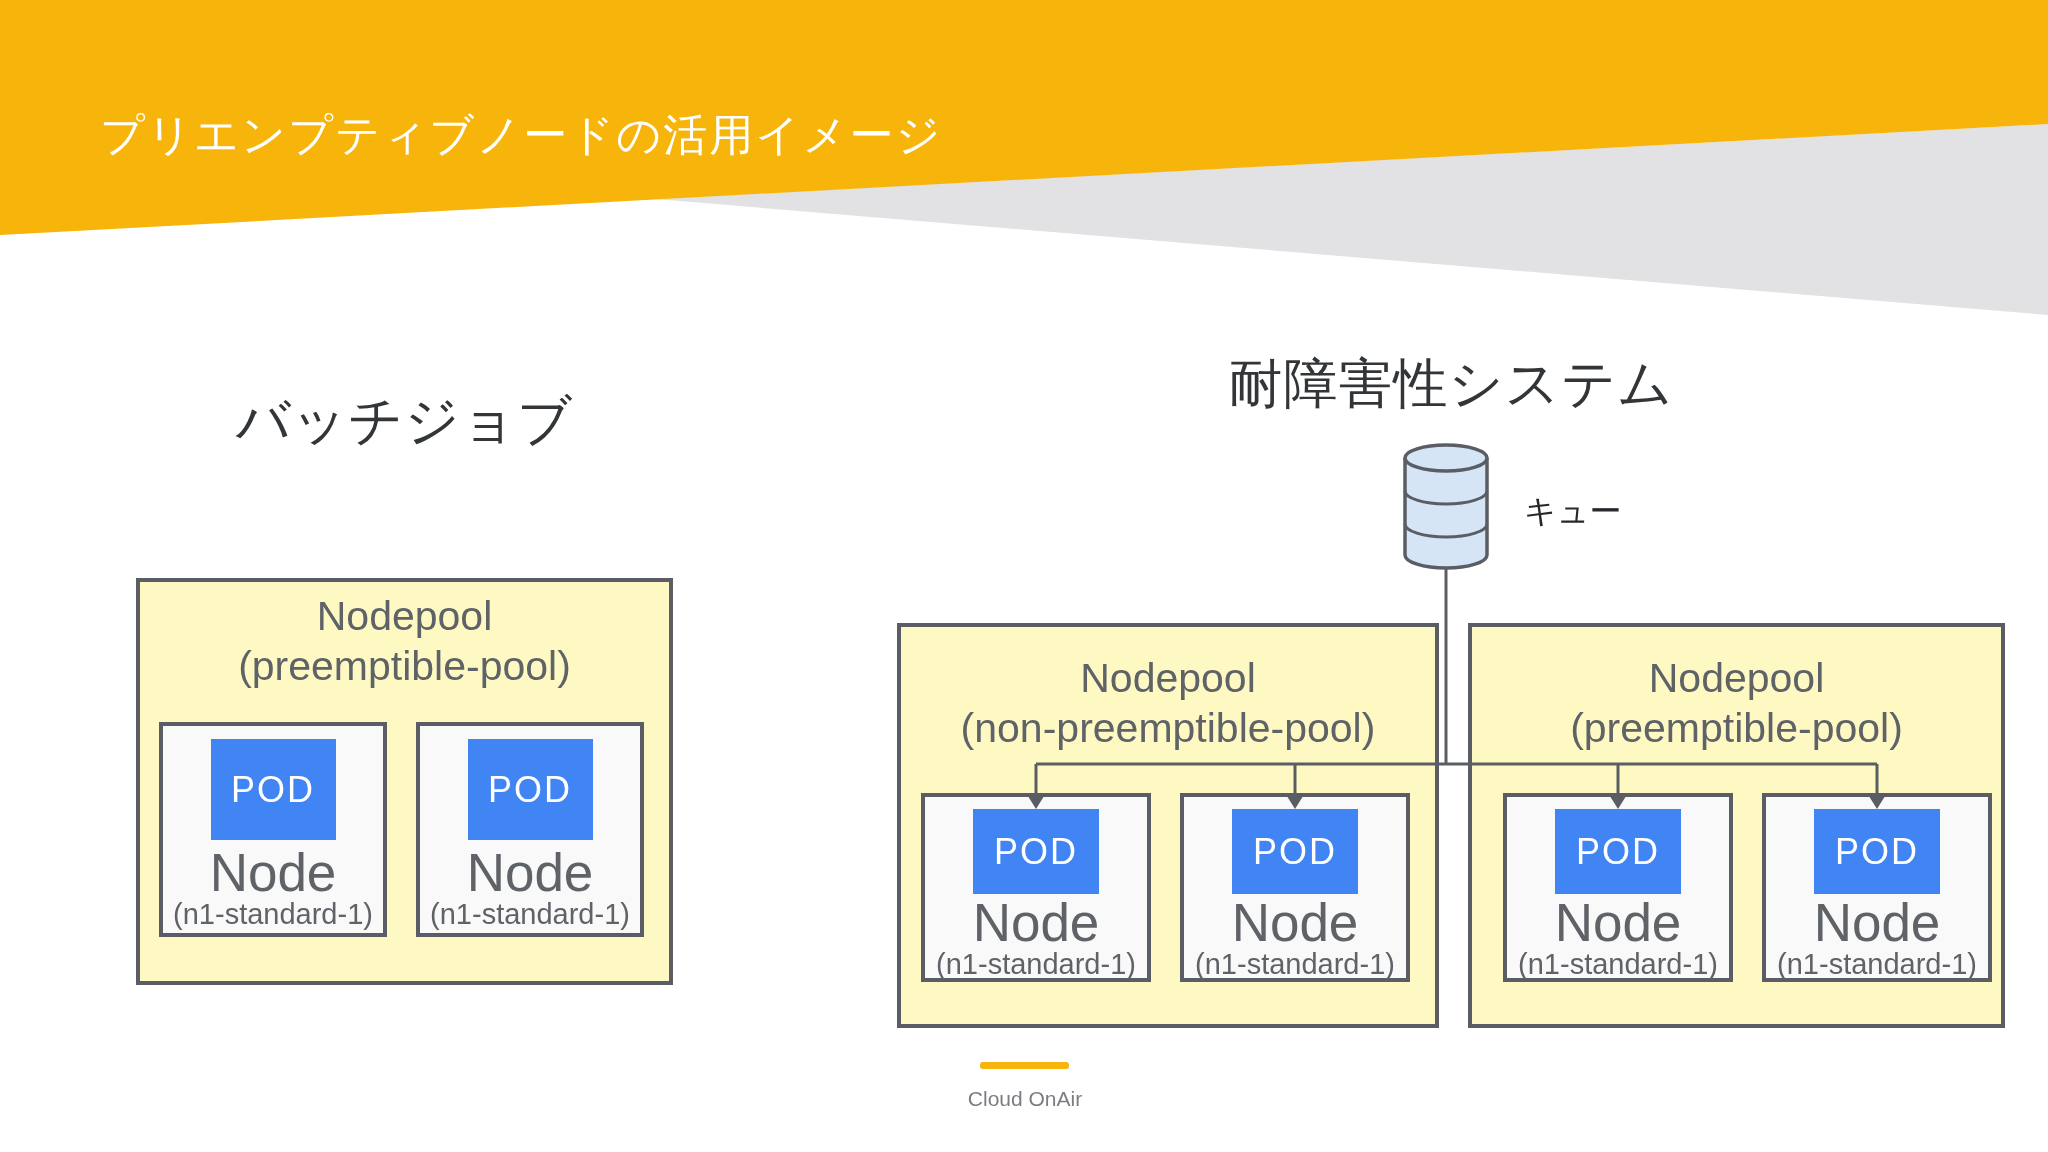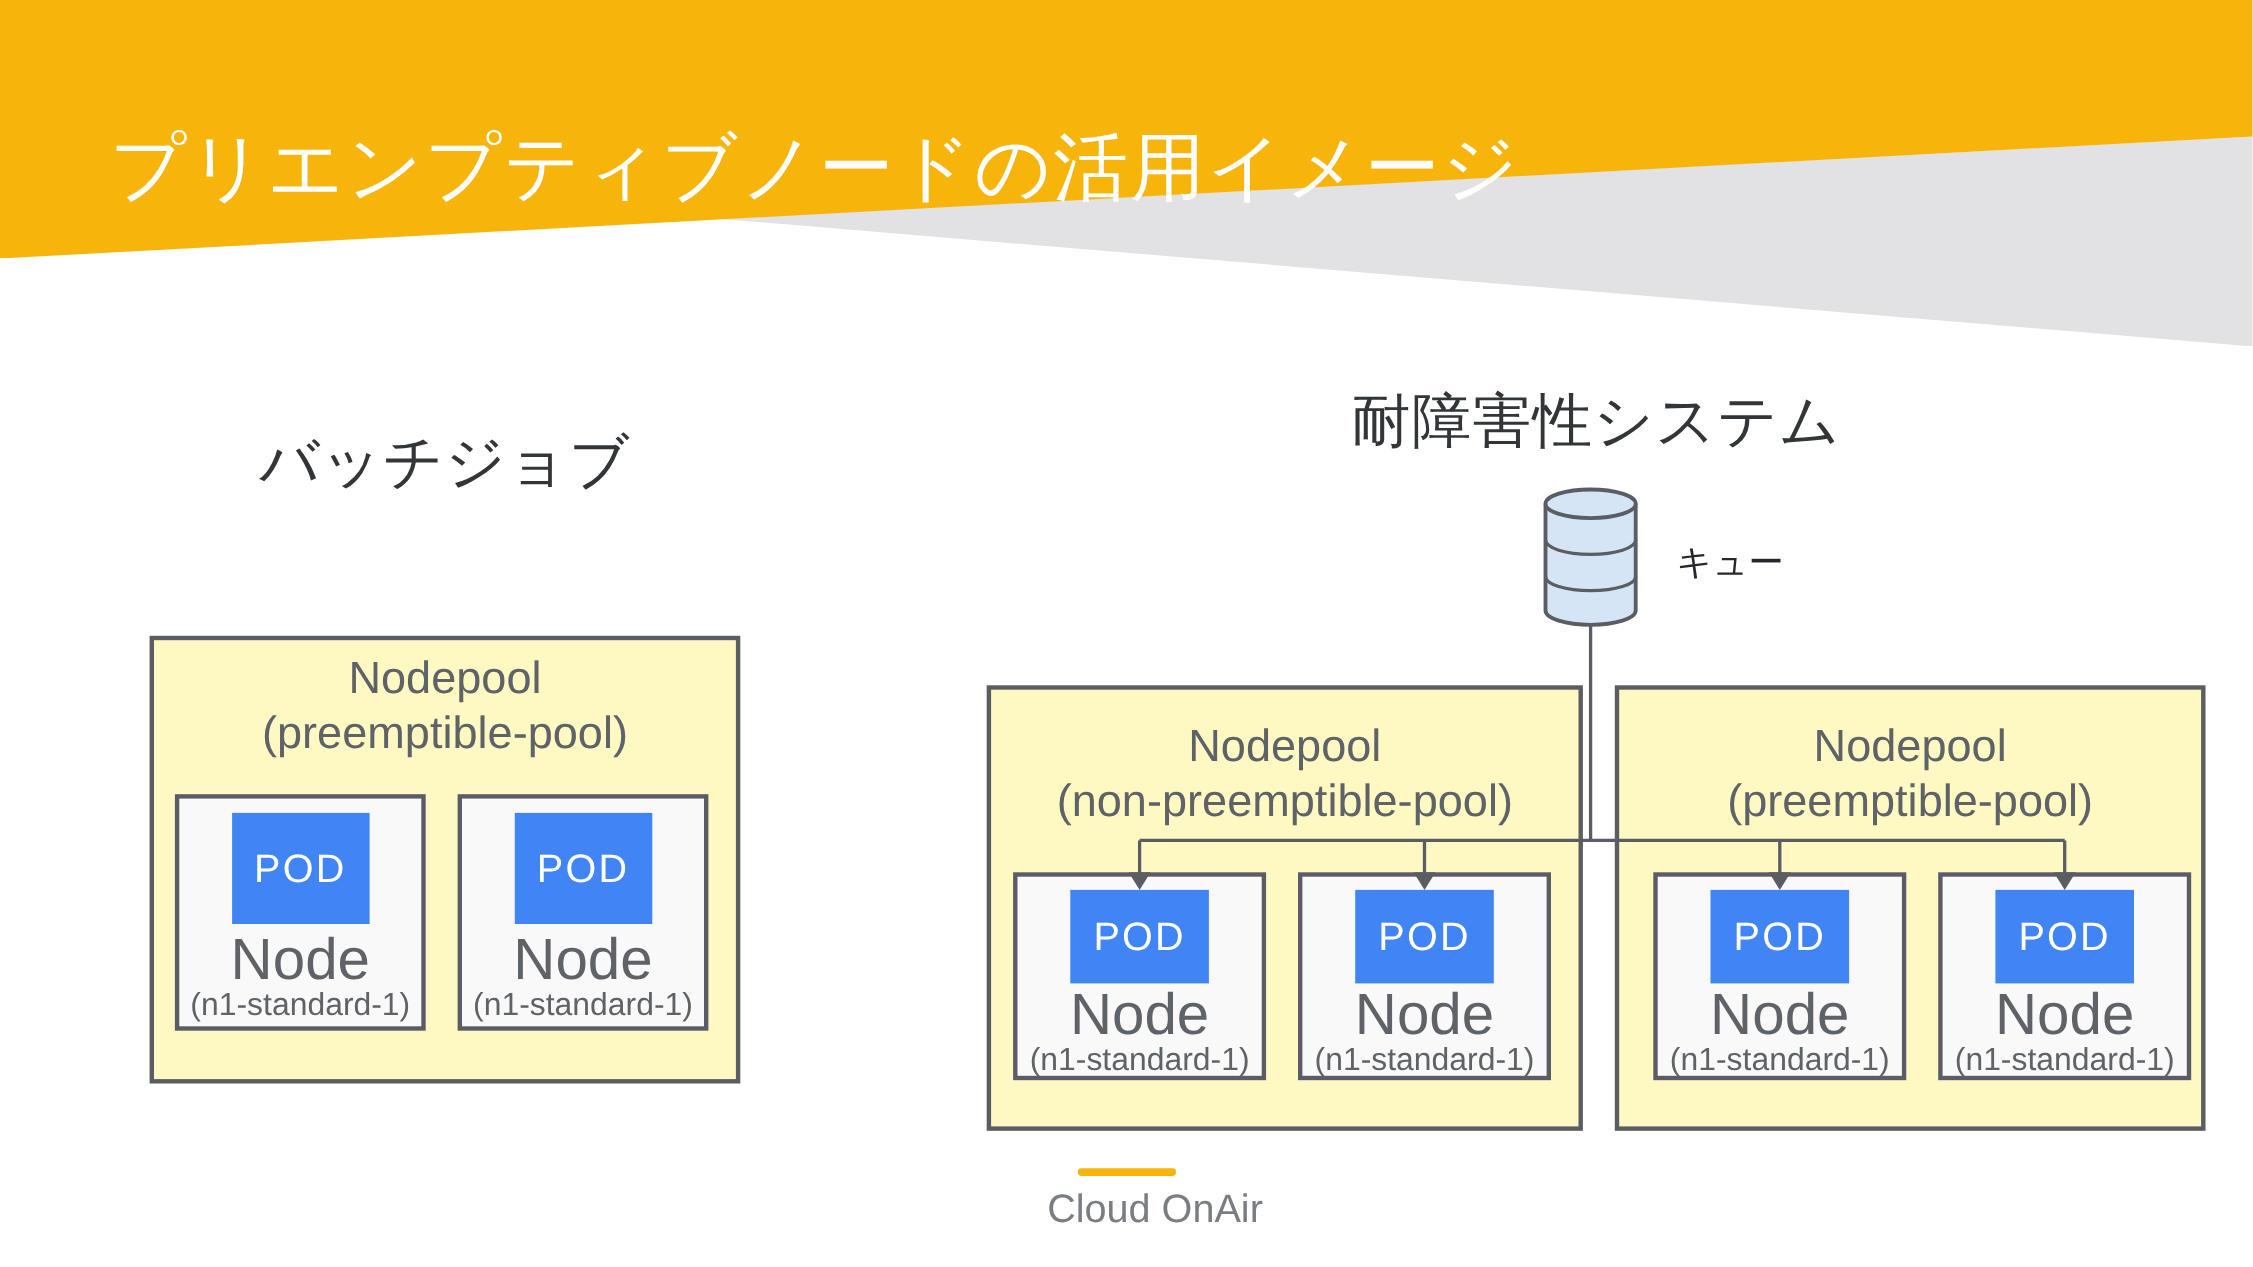--- a/index.html
+++ b/index.html
@@ -24,21 +24,21 @@
     background:var(--shape-gray);
     clip-path:polygon(31.98% 63.17%, 100% 39.37%, 100% 100%);
   }
   .banner{
     position:absolute;left:0;top:0;width:2048px;height:235px;
     background:var(--banner-yellow);
     clip-path:polygon(0 0, 100% 0, 100% 52.77%, 0 100%);
   }
   .slide-title{
     position:absolute;left:100px;top:70px;width:1500px;
-    font-size:68px;line-height:72px;font-weight:500;color:#ffffff;
+    font-size:44px;line-height:72px;font-weight:500;color:#ffffff;
     letter-spacing:2px;white-space:nowrap;
   }
   
   .section-heading{
     position:absolute;text-align:center;color:var(--heading-dark);
     font-size:54px;line-height:58px;font-weight:500;letter-spacing:1px;white-space:nowrap;
   }
   .heading-left{left:136px;top:391px;width:537px;}
   .heading-right{left:897px;top:354px;width:1108px;}
   .queue-label{
@@ -91,22 +91,22 @@
   .overlay{
     position:absolute;left:0;top:0;width:2048px;height:1152px;
     pointer-events:none;
   }
   
   .footer-bar{
     position:absolute;left:980px;top:1062px;width:89px;height:7px;
     background:var(--banner-yellow);border-radius:3px;
   }
   .footer-brand{
-    position:absolute;left:950px;top:1082px;width:200px;text-align:center;
-    font-size:36px;line-height:34px;color:var(--footer-text);white-space:nowrap;
+    position:absolute;left:925px;top:1082px;width:200px;text-align:center;
+    font-size:21px;line-height:34px;color:var(--footer-text);white-space:nowrap;
   }
 </style>
 </head>
 <body>
 
 <div class="slide">
 
   <div class="gray-tri"></div>
   <div class="banner"></div>
   <h1 class="slide-title">プリエンプティブノードの活用イメージ</h1>

